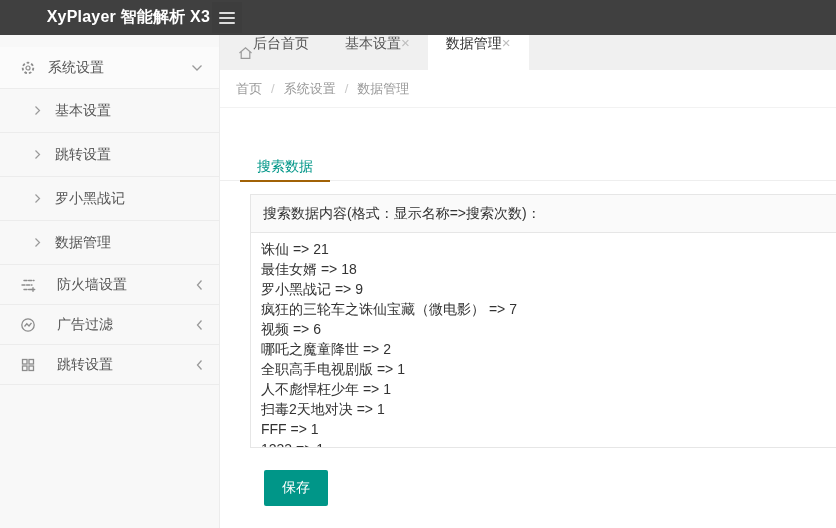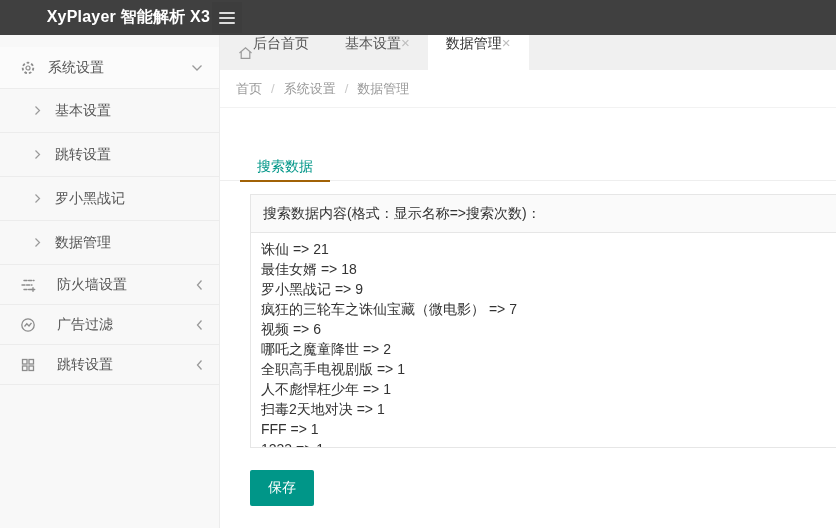--- a/index.html
+++ b/index.html
@@ -41,21 +41,21 @@
 
   
   .content { padding-top:42px; }
   .tabstrip { position:relative; padding-left:20px; border-bottom:1px solid #eee; height:31px; }
   .ctab { position:relative; display:inline-block; height:31px; line-height:30px; padding:0 17px; font-size:14px; color:#009688; border-bottom:2px solid #a16207; cursor:pointer; top:1px; }
 
   .panel { margin:13px 0 0 30px; width:762px; border:1px solid #e6e6e6; background:#fff; }
   .panel-header { height:38px; line-height:37px; padding:0 12px; background:#fafafa; border-bottom:1px solid #e6e6e6; font-size:14px; color:#333; }
   .panel textarea { display:block; width:760px; height:214px; border:none; outline:none; resize:none; overflow:hidden; padding:6px 10px; font-family:"Liberation Sans","DejaVu Sans",sans-serif; font-size:14px; line-height:20px; color:#333; background:#fff; }
 
-  .save-btn { display:inline-block; margin:22px 0 0 30px; height:36px; padding:0 18px; background:#009688; color:#fff; border:none; border-radius:2px; font-size:14px; font-family:inherit; cursor:pointer; }
+  .save-btn { display:inline-block; margin:22px 0 0 44px; height:36px; padding:0 18px; background:#009688; color:#fff; border:none; border-radius:2px; font-size:14px; font-family:inherit; cursor:pointer; }
 
   svg { display:block; }
 </style>
 </head>
 <body>
 
 <div class="page">
 
   <header class="topbar">
     <div class="logo">XyPlayer 智能解析 X3</div>

